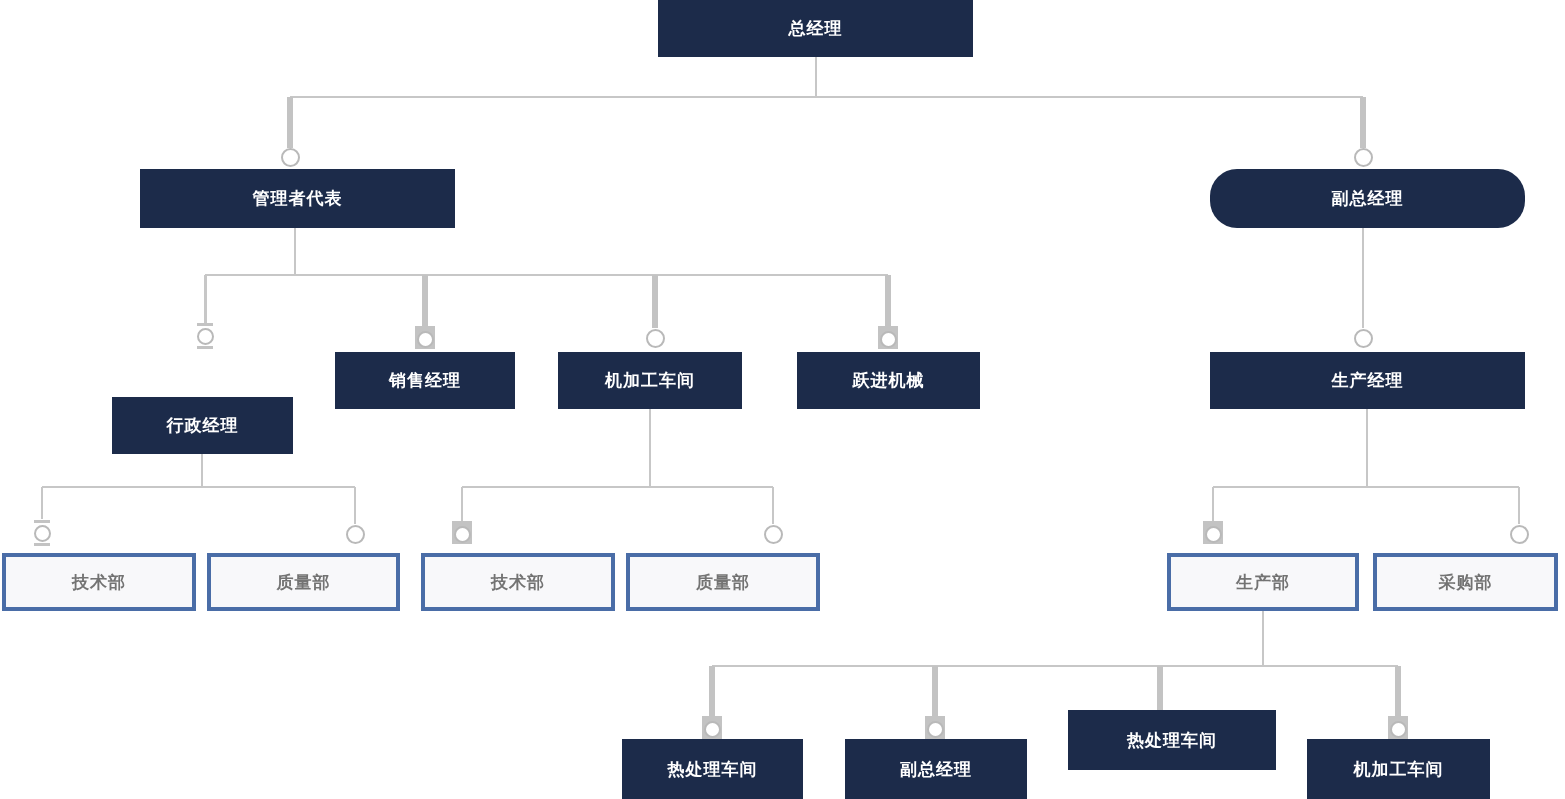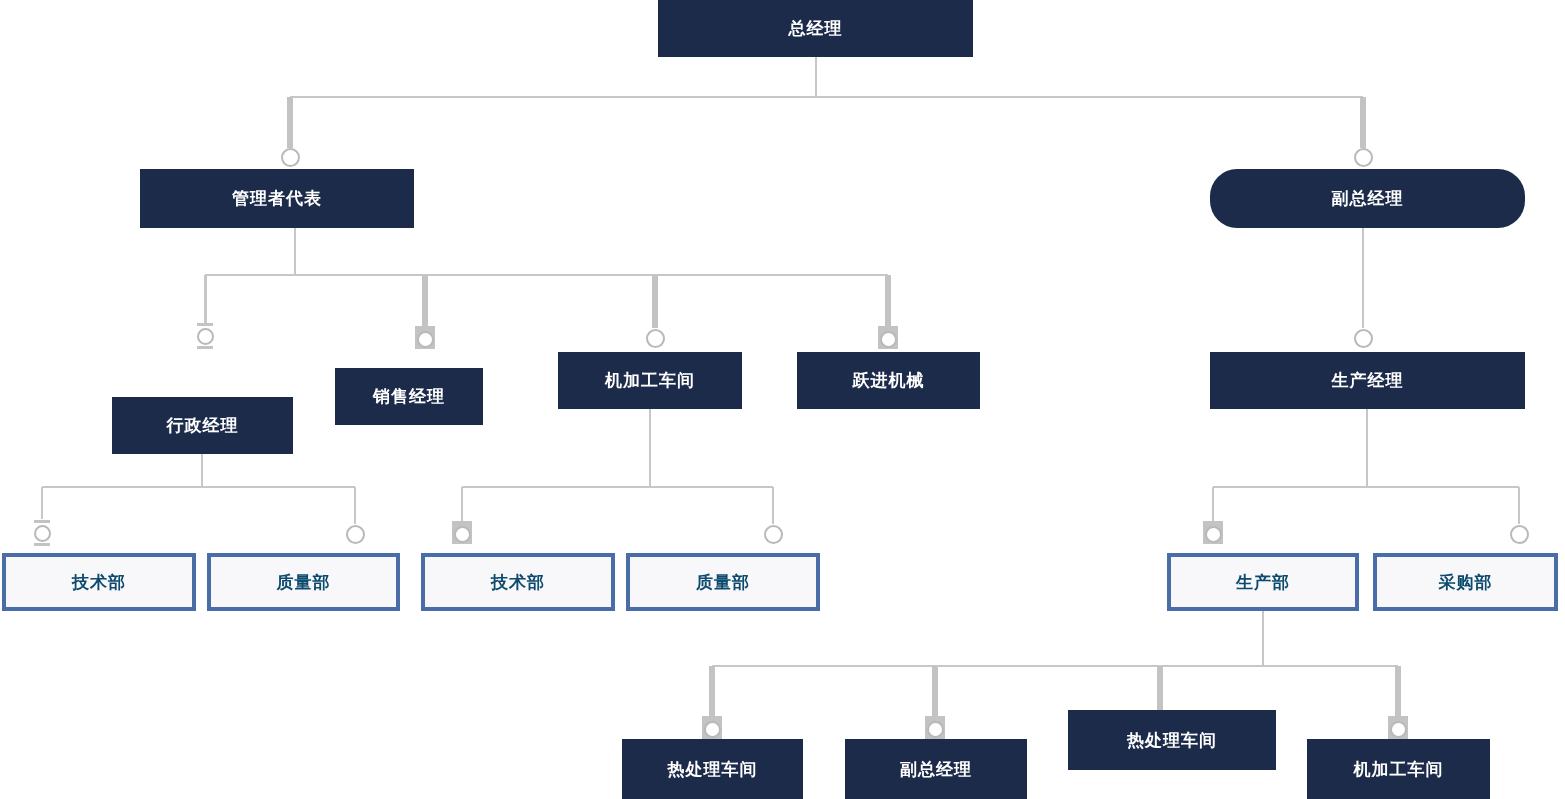--- a/index.html
+++ b/index.html
@@ -28,21 +28,21 @@
     cursor: default;
     white-space: nowrap;
   }
   .org-node.solid {
     background: #1c2b4a;
     color: #ffffff;
   }
   .org-node.outline {
     background: #f8f8fa;
     border: 4px solid #4a6da7;
-    color: #0c4a6e;
+    color: #737373;
   }
   .hline, .vline {
     position: absolute;
     background: #c7c7c7;
   }
   .vline.thick { background: #c3c3c3; }
   .ep-circle {
     position: absolute;
     box-sizing: border-box;
     border: 2px solid #b9b9b9;
@@ -119,30 +119,30 @@
       <div class="ep-circle" style="left: 926.5px; top: 720.5px; width: 17px; height: 17px;"></div>
       <div class="ep-square" style="left: 1150px; top: 716px; width: 20px; height: 23px;"></div>
       <div class="ep-circle" style="left: 1151.5px; top: 720.5px; width: 17px; height: 17px;"></div>
       <div class="ep-square" style="left: 1388px; top: 716px; width: 20px; height: 23px;"></div>
       <div class="ep-circle" style="left: 1389.5px; top: 720.5px; width: 17px; height: 17px;"></div>
     </div>
   <div id="nodes-layer">
       <div class="org-node solid" style="left: 658px; top: 0px; width: 315px; height: 57px;">
         <span>总经理</span>
       </div>
-      <div class="org-node solid" style="left: 140px; top: 169px; width: 274px; height: 59px;">
+      <div class="org-node solid" style="left: 140px; top: 169px; width: 315px; height: 59px;">
         <span>管理者代表</span>
       </div>
       <div class="org-node solid" style="left: 1210px; top: 169px; width: 315px; height: 59px; border-radius: 27px;">
         <span>副总经理</span>
       </div>
       <div class="org-node solid" style="left: 112px; top: 352px; width: 181px; height: 57px; margin-top: 45px;">
         <span>行政经理</span>
       </div>
-      <div class="org-node solid" style="left: 335px; top: 352px; width: 148px; height: 57px; margin-top: 16px;">
+      <div class="org-node solid" style="left: 335px; top: 352px; width: 180px; height: 57px;">
         <span>销售经理</span>
       </div>
       <div class="org-node solid" style="left: 558px; top: 352px; width: 184px; height: 57px;">
         <span>机加工车间</span>
       </div>
       <div class="org-node solid" style="left: 797px; top: 352px; width: 183px; height: 57px;">
         <span>跃进机械</span>
       </div>
       <div class="org-node solid" style="left: 1210px; top: 352px; width: 315px; height: 57px;">
         <span>生产经理</span>

